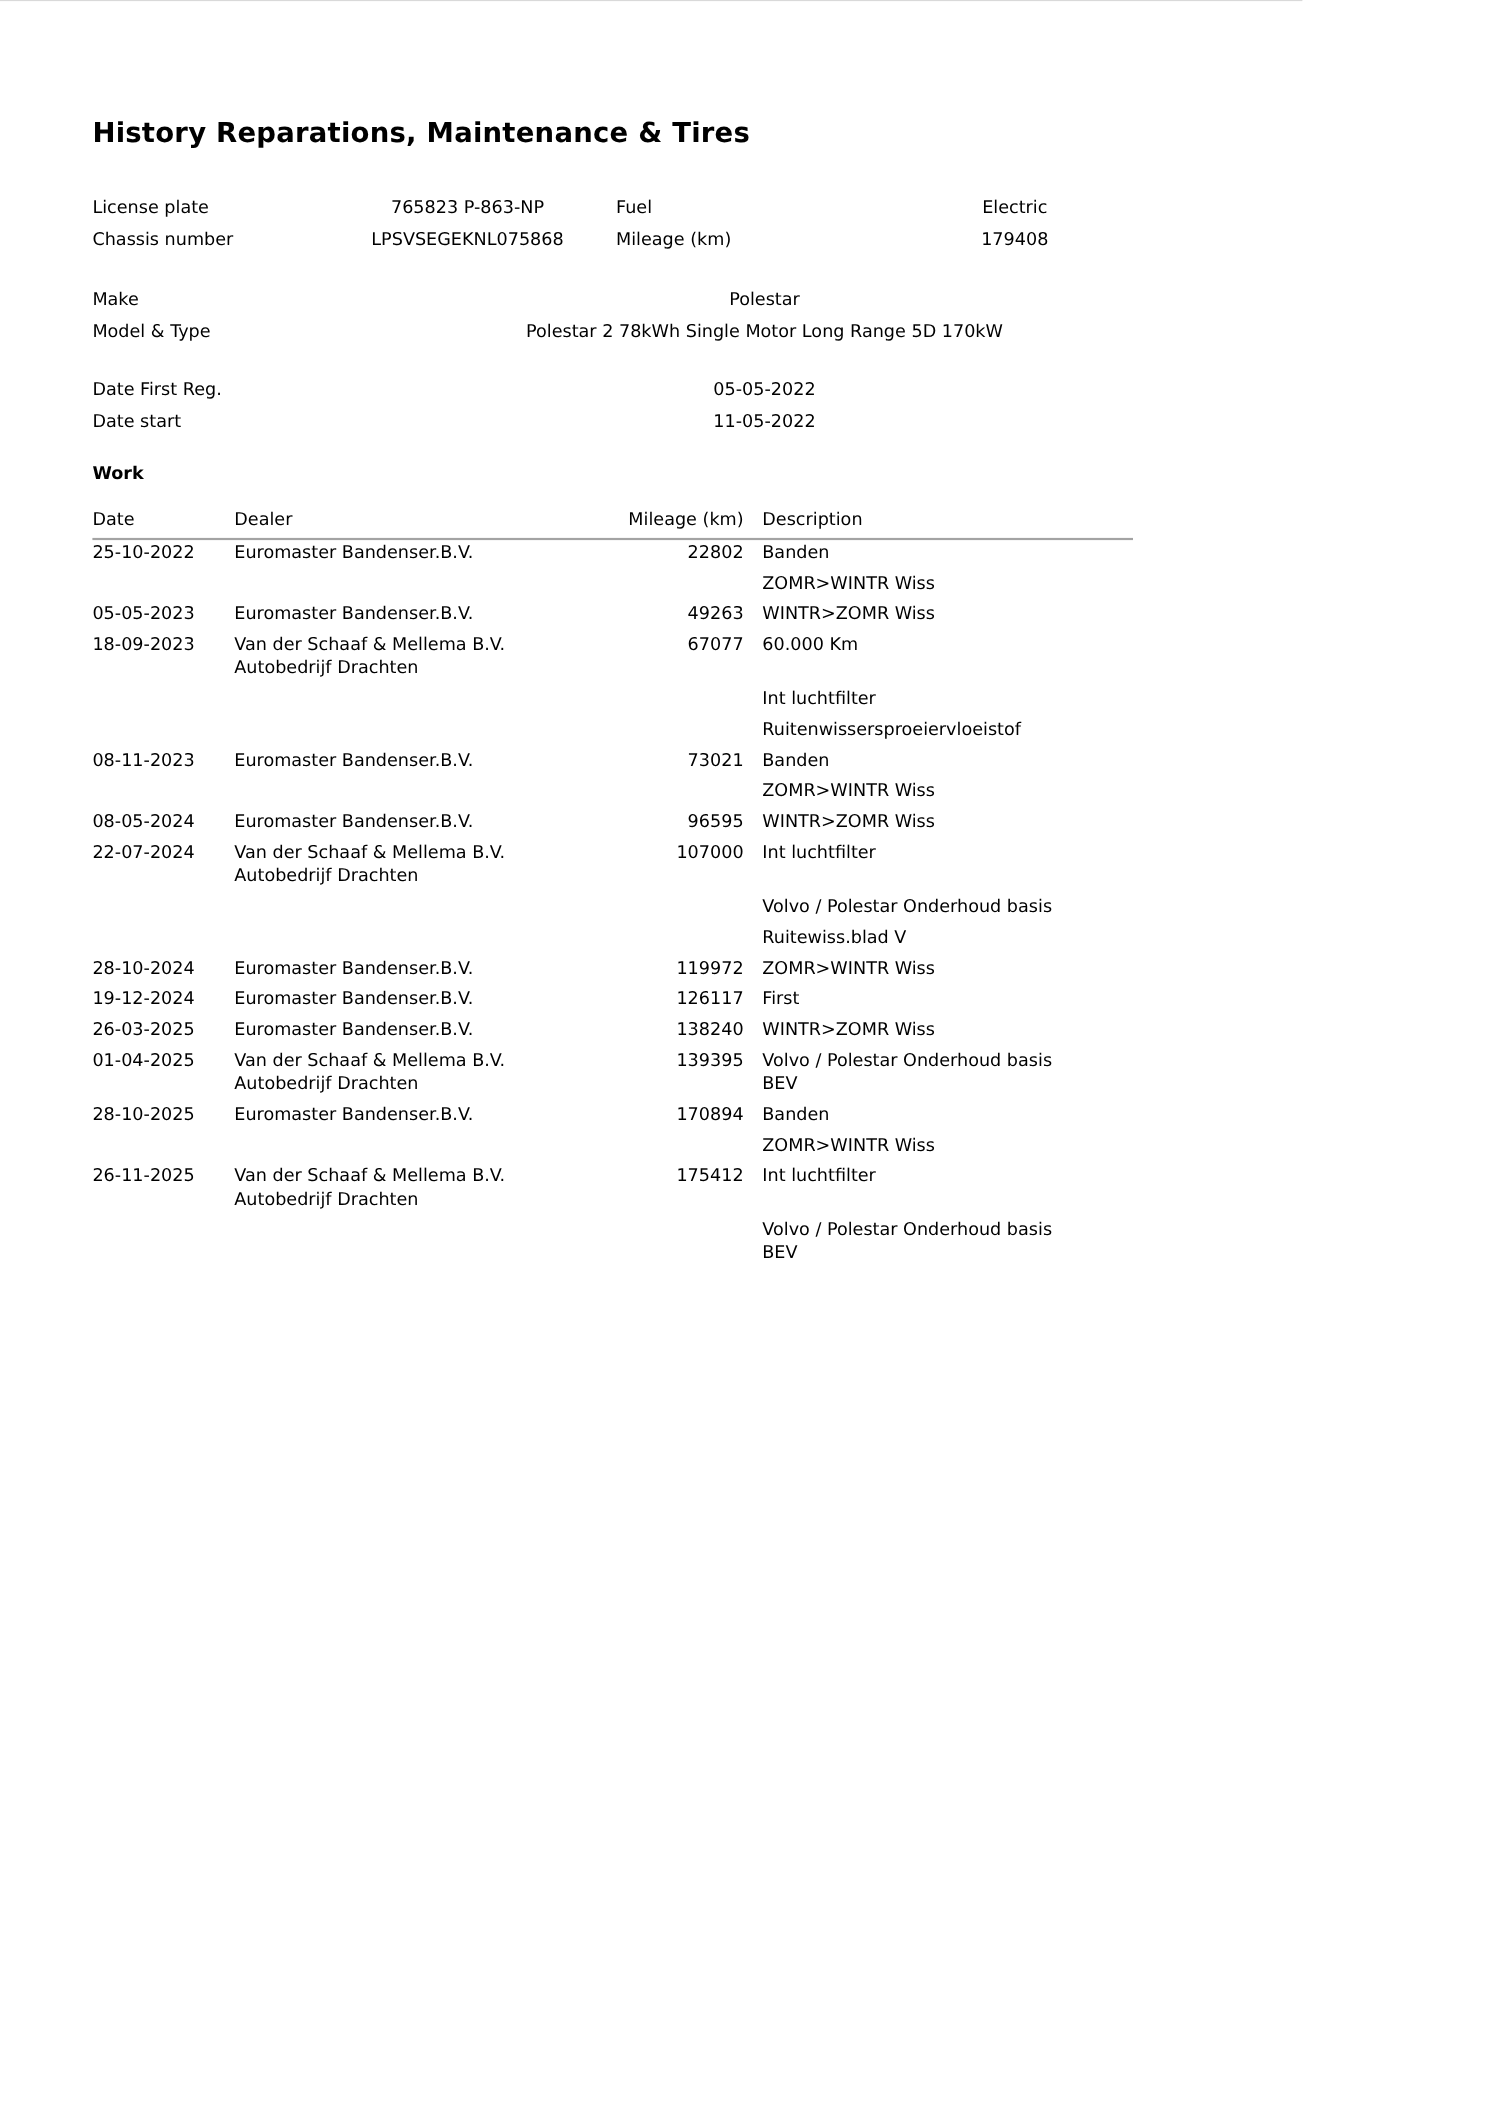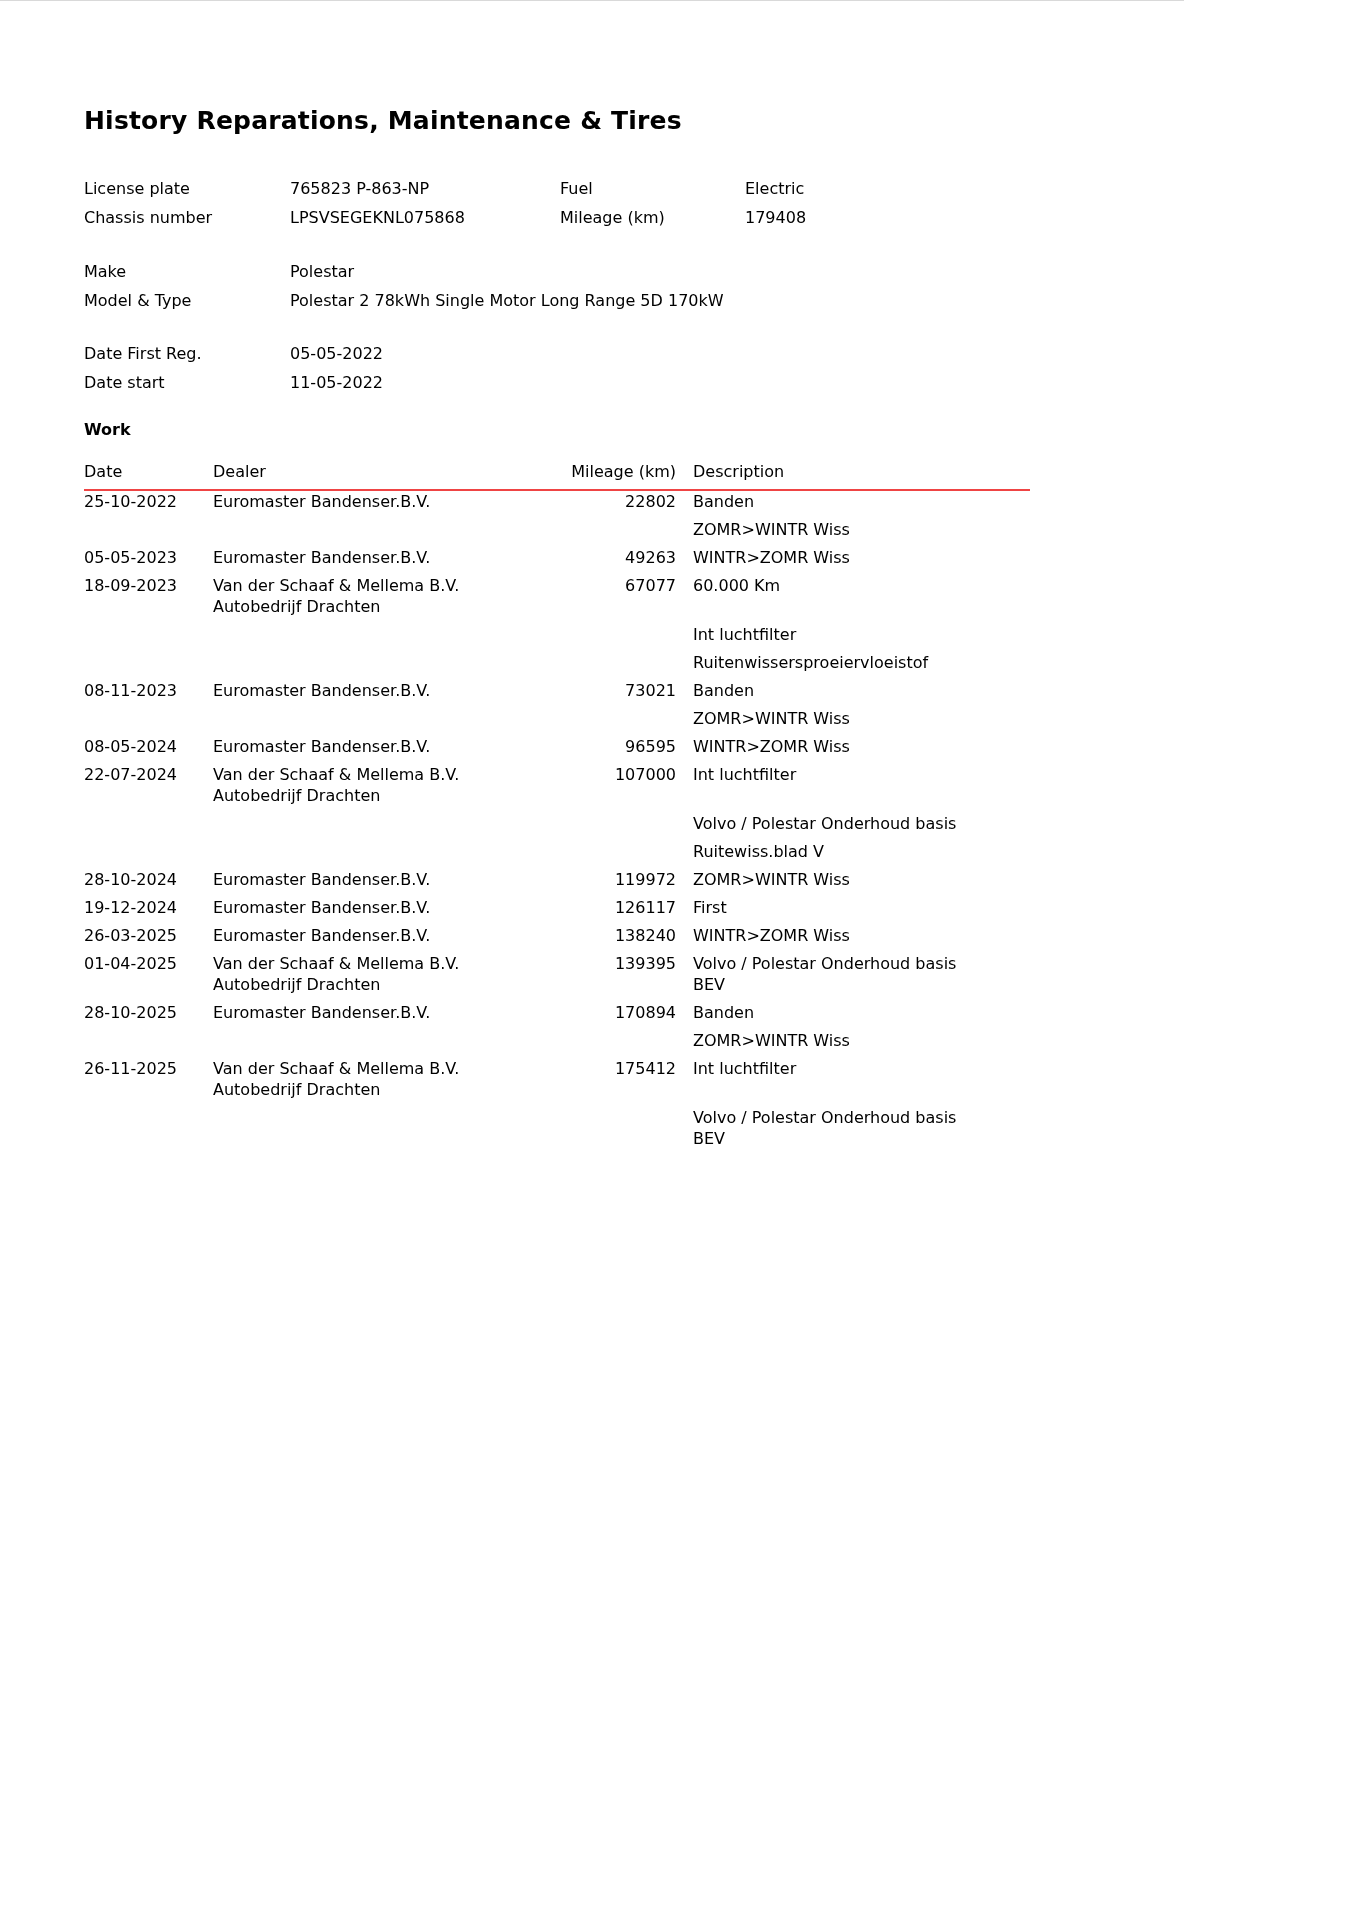--- a/index.html
+++ b/index.html
@@ -26,21 +26,21 @@
   }
 
   
   .info-grid {
     display: grid;
     grid-template-columns: 206px 270px 185px 1fr;
     line-height: 29px;
   }
   .info-grid.single { grid-template-columns: 206px 1fr; }
   .lbl { font-weight: normal; }
-  .val { font-weight: normal; }
+  .val { font-weight: normal; text-align: center; }
 
   .grp-1 { margin-top: 36px; }
   .grp-2 { margin-top: 25px; }
   .grp-3 { margin-top: 24px; }
 
   .work-title {
     margin-top: 18px;
     font-weight: bold;
     line-height: 29px;
   }
@@ -48,21 +48,21 @@
   
   .work-table { width: 946px; margin-top: 14px; }
   .w-row {
     display: grid;
     grid-template-columns: 129px 340px 123px 316px;
     align-items: start;
     line-height: 21px;
     padding: 3px 0 4px 0;
   }
   .w-head {
-    border-bottom: 2px solid #ef4444;
+    border-bottom: 2px solid #a3a3a3;
     padding-bottom: 7px;
   }
   .w-body .w-row:first-child { padding-top: 0; }
   .c-mileage { text-align: right; }
   .c-desc { padding-left: 17px; }
 </style>
 </head>
 <body>
 
 <div class="page">

